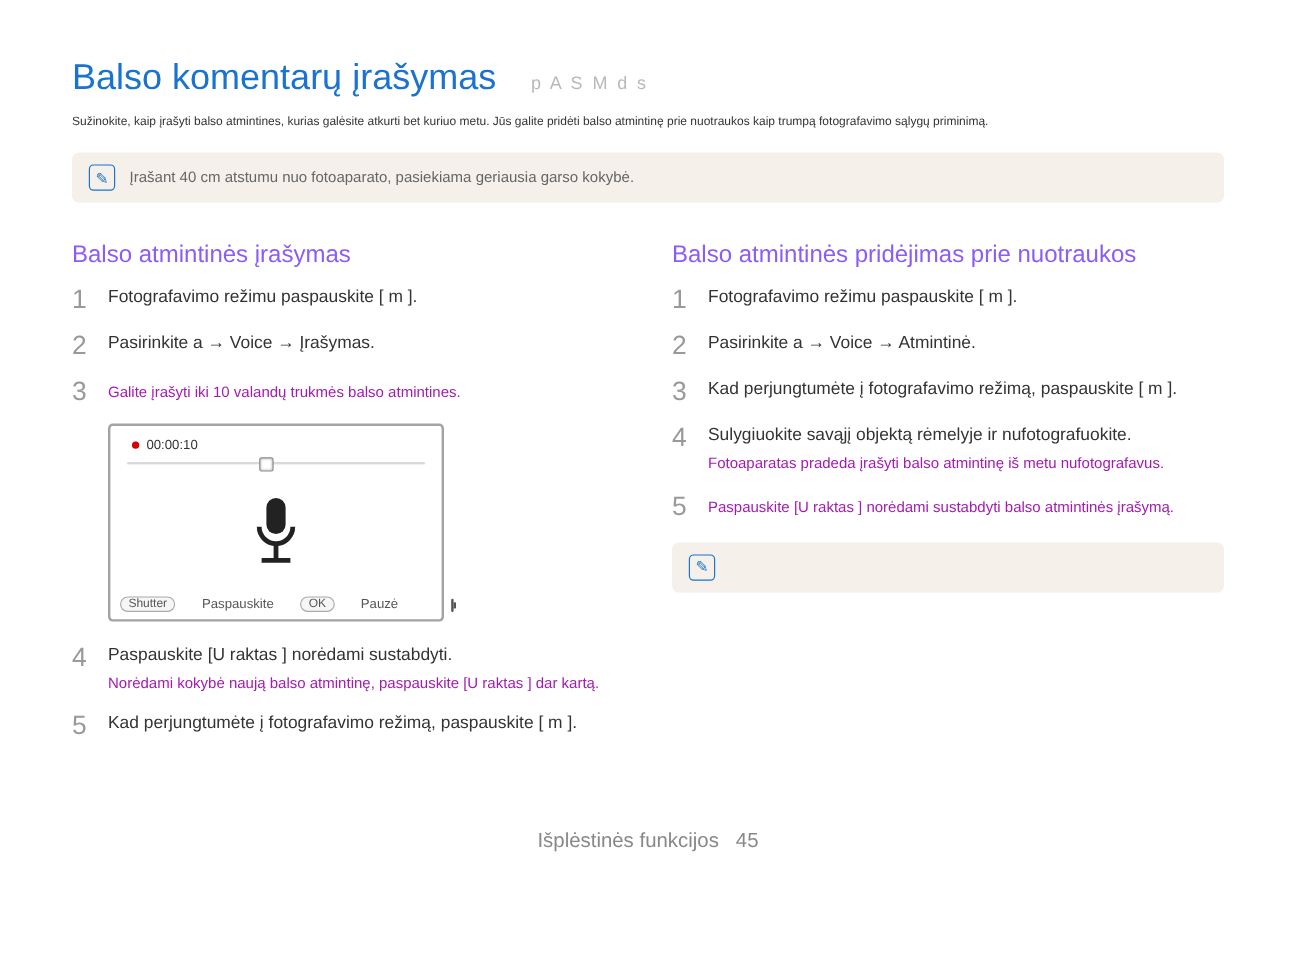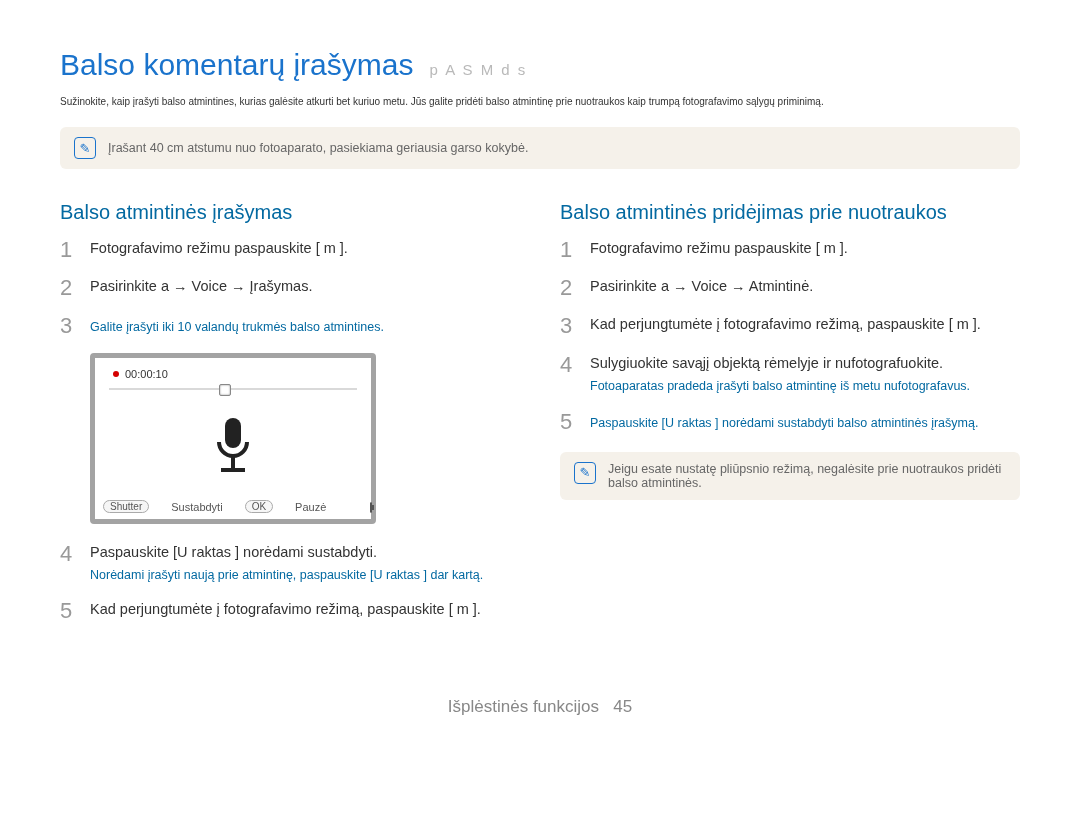--- a/index.html
+++ b/index.html
@@ -14,21 +14,21 @@
   .page {
     padding: 48px 60px 30px 60px;
   }
   h1 {
     font-size: 30px;
     font-weight: 400;
     color: #1a73cc;
     margin: 0 0 12px 0;
     display: flex;
     align-items: baseline;
-    gap: 16px;
+    gap: 29px;
   }
   .mode-badge {
     font-size: 15px;
     letter-spacing: 2px;
     color: #b9b9b9;
   }
   .intro {
     font-size: 10px;
     line-height: 1.5;
     margin-bottom: 18px;
@@ -59,52 +59,52 @@
   .columns {
     display: flex;
     gap: 40px;
   }
   .col {
     flex: 1;
   }
   h2 {
     font-size: 20px;
     font-weight: 400;
-    color: #0369a1;
+    color: #8b5cf6;
     margin: 0 0 14px 0;
   }
   .step {
     display: flex;
     gap: 12px;
     margin-bottom: 14px;
   }
   .step-num {
     font-size: 22px;
     color: #999;
     min-width: 18px;
     line-height: 1.1;
   }
   .step-body {
     font-size: 14.5px;
     line-height: 1.4;
     flex: 1;
   }
   .step-sub {
     font-size: 12.5px;
-    color: #0369a1;
+    color: #a21caf;
     margin-top: 4px;
     line-height: 1.5;
   }
   .step-sub .bullet {
     display: block;
     margin-top: 2px;
   }
   .screen {
     width: 260px;
-    border: 5px solid #a3a3a3;
+    border: 2px solid #a3a3a3;
     border-radius: 4px;
     margin: 14px 0 18px 30px;
     padding: 10px 8px 6px 8px;
     font-family: Arial, sans-serif;
     font-size: 11px;
   }
   .screen .timer {
     display: flex;
     align-items: center;
     gap: 6px;
@@ -253,34 +253,34 @@
             <svg width="48" height="62" viewBox="0 0 48 62">
               <rect x="16" y="2" width="16" height="30" rx="8" fill="#222"></rect>
               <path d="M10 26 a14 14 0 0 0 28 0" fill="none" stroke="#222" stroke-width="4"></path>
               <line x1="24" y1="40" x2="24" y2="52" stroke="#222" stroke-width="4"></line>
               <line x1="12" y1="54" x2="36" y2="54" stroke="#222" stroke-width="4"></line>
             </svg>
           </div>
         </div>
         <div class="btn-row">
           <span class="pill">Shutter</span>
-          <span>Sustabdyti</span>
+          <span>Paspauskite</span>
           <span class="pill">OK</span>
           <span>Pauzė</span>
           <span class="spacer"></span>
           <span class="batt"><span class="fill"></span></span>
         </div>
       </div>
 
       <div class="step">
         <div class="step-num">4</div>
         <div class="step-body">
           <span>Paspauskite [U raktas ] norėdami sustabdyti.</span>
           <div class="step-sub">
-            <span class="bullet">Norėdami įrašyti naują prie atmintinę, paspauskite [U raktas ] dar kartą.</span>
+            <span class="bullet">Norėdami kokybė naują balso atmintinę, paspauskite [U raktas ] dar kartą.</span>
           </div>
         </div>
       </div>
 
       <div class="step">
         <div class="step-num">5</div>
         <div class="step-body">Kad perjungtumėte į fotografavimo režimą, paspauskite [ m ].</div>
       </div>
     </div>
 
@@ -316,21 +316,20 @@
         <div class="step-num">5</div>
         <div class="step-body">
           <div class="step-sub">
             <span class="bullet">Paspauskite [U raktas ] norėdami sustabdyti balso atmintinės įrašymą.</span>
           </div>
         </div>
       </div>
 
       <div class="note-box inner">
         <div class="note-icon">✎</div>
-        <div>Jeigu esate nustatę pliūpsnio režimą, negalėsite prie nuotraukos pridėti balso atmintinės.</div>
       </div>
     </div>
   </div>
 
   <div class="footer">
     <span>Išplėstinės funkcijos</span>
     &nbsp;
     <span>45</span>
   </div>
 </div>

